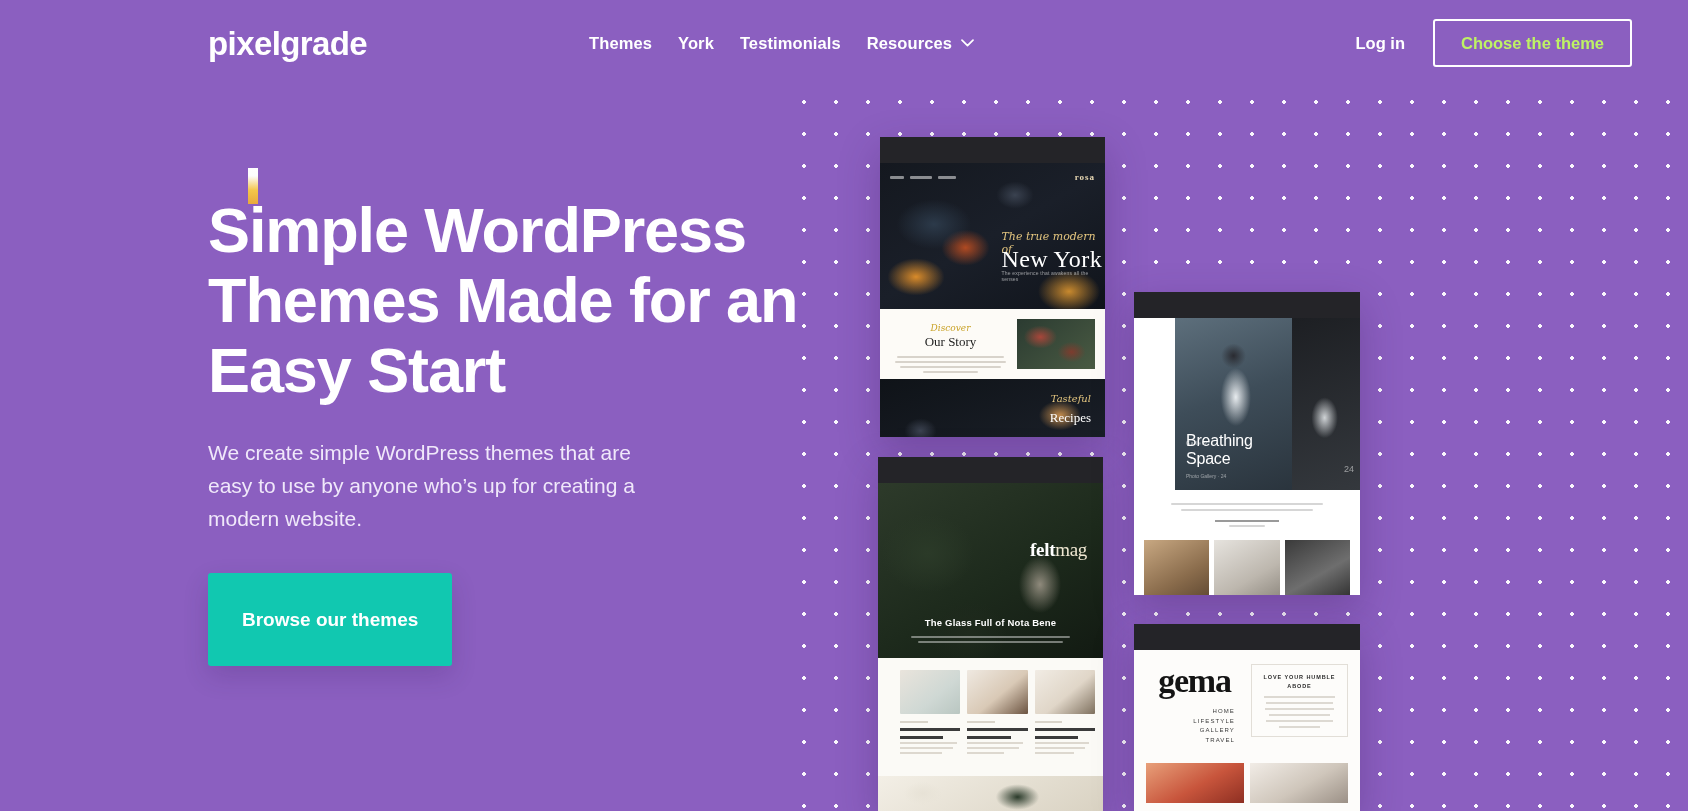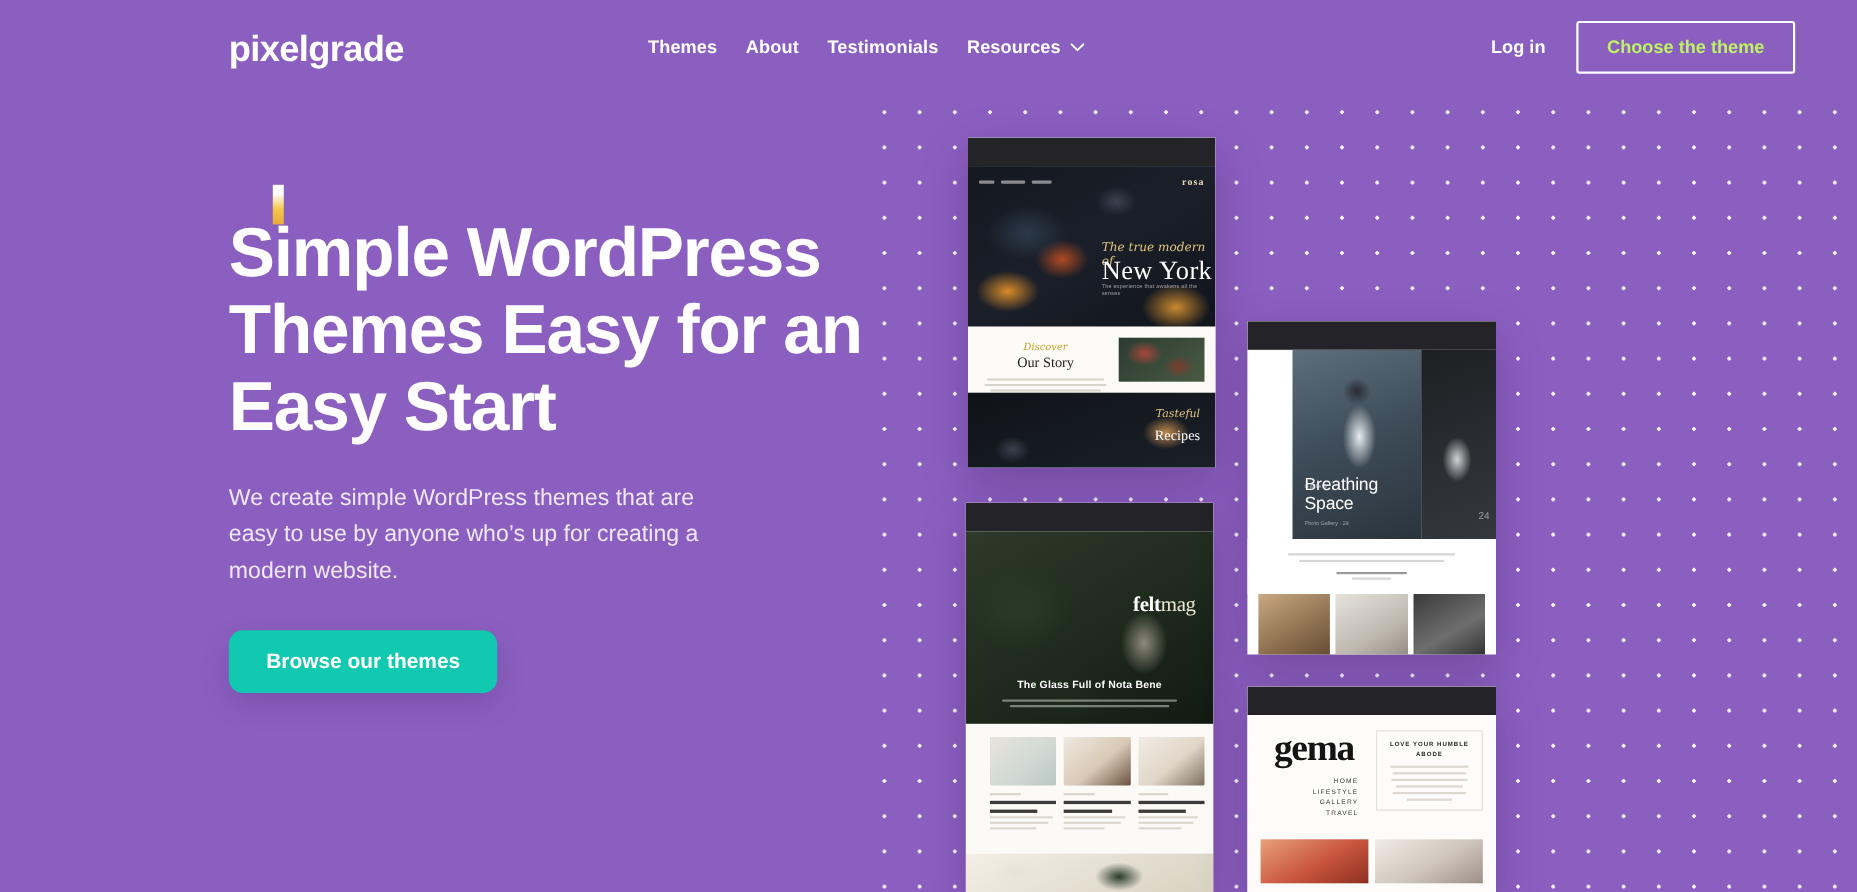--- a/index.html
+++ b/index.html
@@ -108,23 +108,23 @@
     margin-top:30px;
     max-width:470px;
   }
   .btn-cta{
     display:inline-block;
     margin-top:38px;
     background:#11c8b0;
     color:#ffffff;
     font-size:19px;
     font-weight:700;
-    padding:19px 34px;
+    padding:37px 34px;
     border:none;
-    border-radius:13px;
+    border-radius:3px;
     cursor:pointer;
     line-height:1;
     font-family:inherit;
     box-shadow:0 10px 26px rgba(40,10,70,.16);
   }
 
   
   .cards{ position:absolute; inset:0; z-index:10; pointer-events:none; }
   .card{
     position:absolute;
@@ -134,21 +134,21 @@
     pointer-events:auto;
     cursor:pointer;
   }
   .card-bar{
     height:26px; width:100%;
     background:#242428;
   }
   .card-body{ position:relative; width:100%; }
 
   
-  #card-rosa{ left:880px; top:125px; width:225px; height:300px; }
+  #card-rosa{ left:880px; top:137px; width:225px; height:300px; }
   .rosa-hero{
     position:relative; height:146px; width:100%;
     background:
       radial-gradient(ellipse 60px 40px at 24% 42%, #2c3a4a 0%, transparent 62%),
       radial-gradient(ellipse 40px 30px at 38% 58%, #b04a22 0%, transparent 60%),
       radial-gradient(ellipse 46px 30px at 16% 78%, #d98b2a 0%, transparent 62%),
       radial-gradient(ellipse 50px 34px at 84% 88%, #c8892e 0%, transparent 62%),
       radial-gradient(ellipse 30px 22px at 60% 22%, #3a4250 0%, transparent 62%),
       linear-gradient(150deg,#14181f 0%,#1a1f29 50%,#10141b 100%);
   }
@@ -173,21 +173,21 @@
     position:absolute; left:54%; top:57%;
     color:#ffffff; font-size:24px;
     font-family:"Liberation Serif", serif;
     letter-spacing:.4px;
   }
   .rosa-tag{
     position:absolute; left:54%; top:73%;
     color:rgba(255,255,255,.55); font-size:5px; letter-spacing:.2px;
   }
   .rosa-story{
-    position:relative; height:60px; background:#fdfbf7;
+    position:relative; height:70px; background:#fdfbf7;
     display:flex; padding:10px;
   }
   .rosa-story-l{ flex:1; text-align:center; padding-top:4px; }
   .rosa-disc{
     color:#c9a227; font-size:9px; font-family:"DejaVu Serif", serif; font-style:italic;
   }
   .rosa-os{
     color:#1d1d1d; font-size:13px; font-family:"Liberation Serif", serif; margin-top:1px;
   }
   .lines{ margin-top:6px; }
@@ -322,21 +322,21 @@
 <body>
 
 <div class="dot-field"></div>
 
 <header class="site-header">
 
   <div class="logo">pixelgrade</div>
 
   <nav class="nav">
     <a class="nav-link">Themes</a>
-    <a class="nav-link">About</a>
+    <a class="nav-link">York</a>
     <a class="nav-link">Testimonials</a>
     <div class="nav-item-dd">
       <span class="nav-link">Resources</span>
       <span class="chev">
         <svg viewBox="0 0 13 8" width="13" height="8" aria-hidden="true">
           <path d="M1 1.2 L6.5 6.6 L12 1.2" fill="none" stroke="#ffffff" stroke-width="1.7" stroke-linecap="round" stroke-linejoin="round"></path>
         </svg>
       </span>
     </div>
   </nav>
@@ -344,21 +344,21 @@
   <div class="header-right">
     <a class="login-link">Log in</a>
     <button class="btn-outline">Choose the theme</button>
   </div>
 </header>
 
 <section class="hero">
   <div class="accent-bar"></div>
   <h1 class="hero-title">
     <span>Simple WordPress</span><br>
-    <span>Themes Easy for an</span><br>
+    <span>Themes Made for an</span><br>
     <span>Easy Start</span>
   </h1>
   <p class="hero-sub">We create simple WordPress themes that are easy to use by anyone who’s up for creating a modern website.</p>
   <button class="btn-cta">Browse our themes</button>
 </section>
 
 <div class="cards">
 
   <div class="card" id="card-rosa">
     <div class="card-bar"></div>

